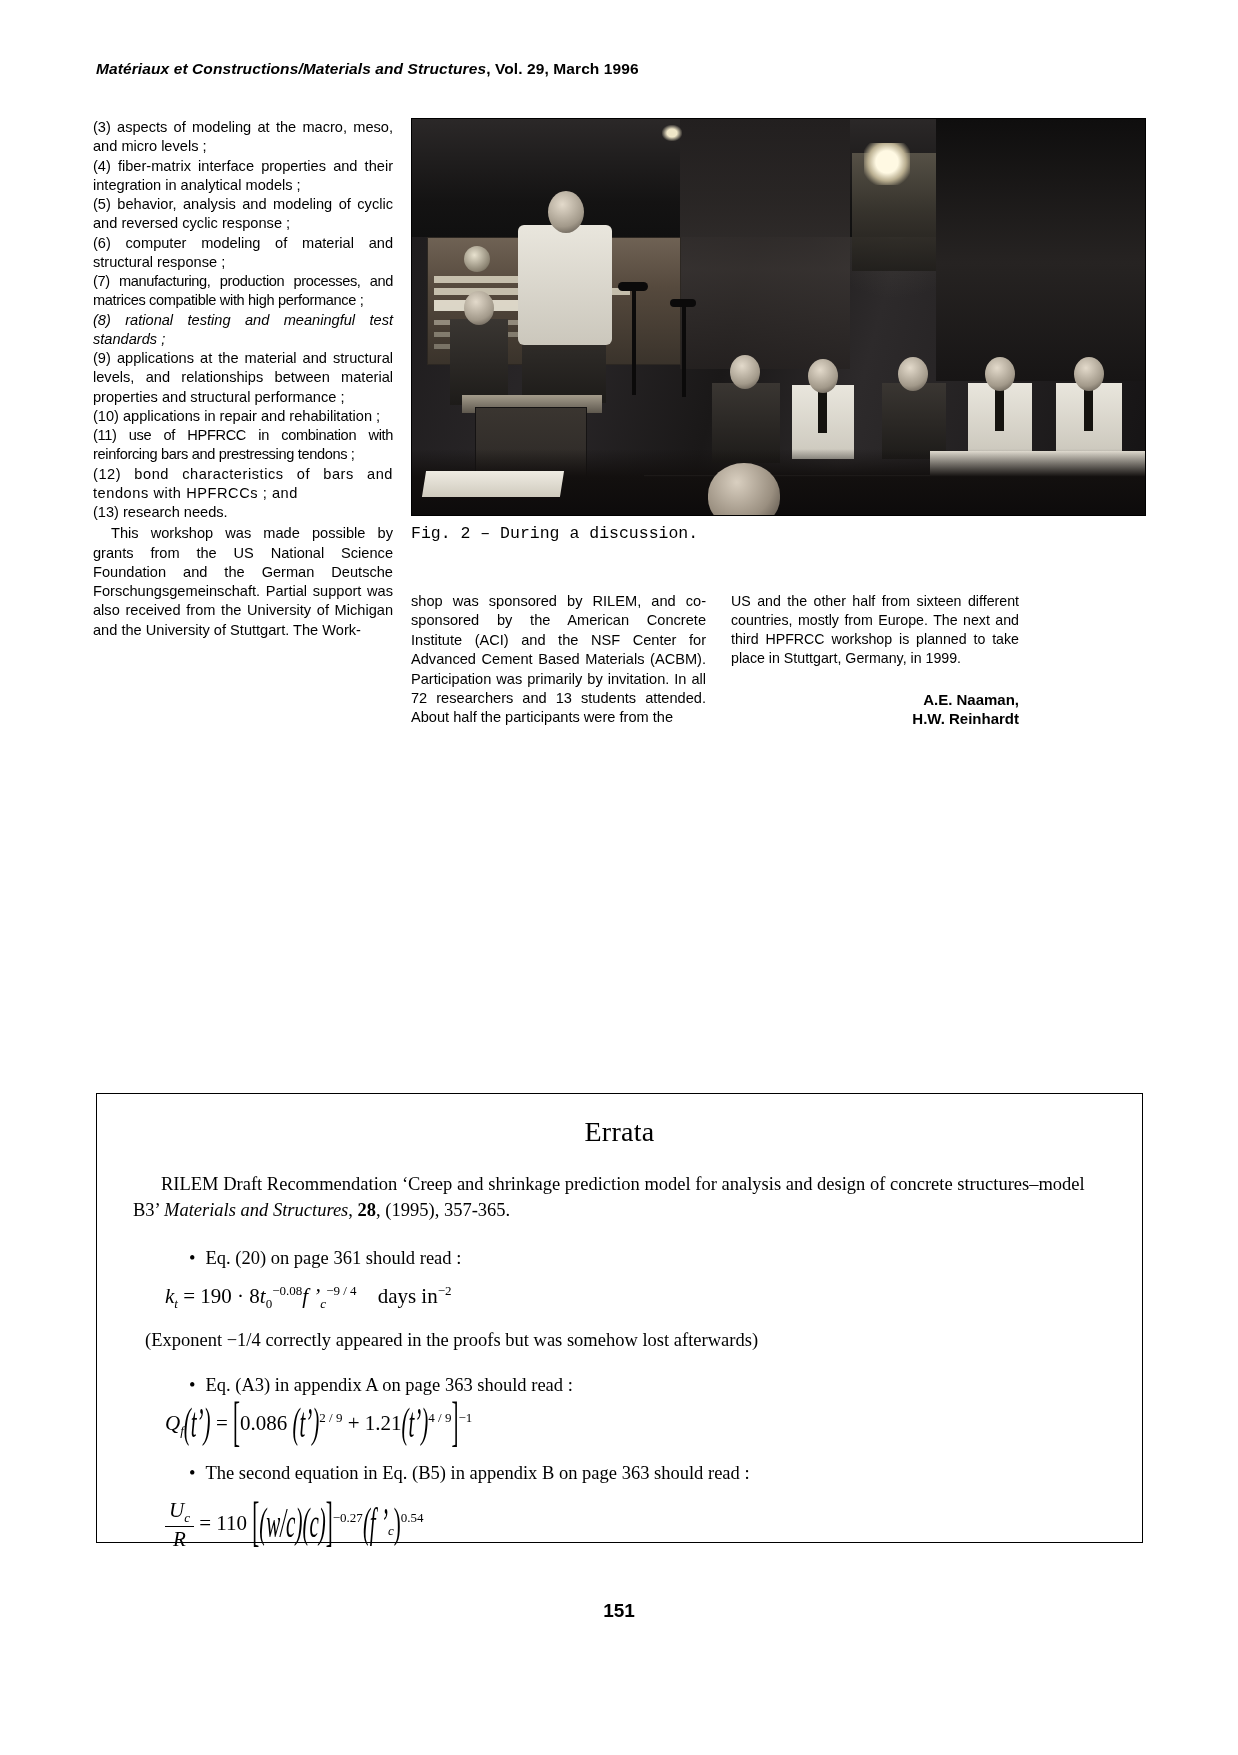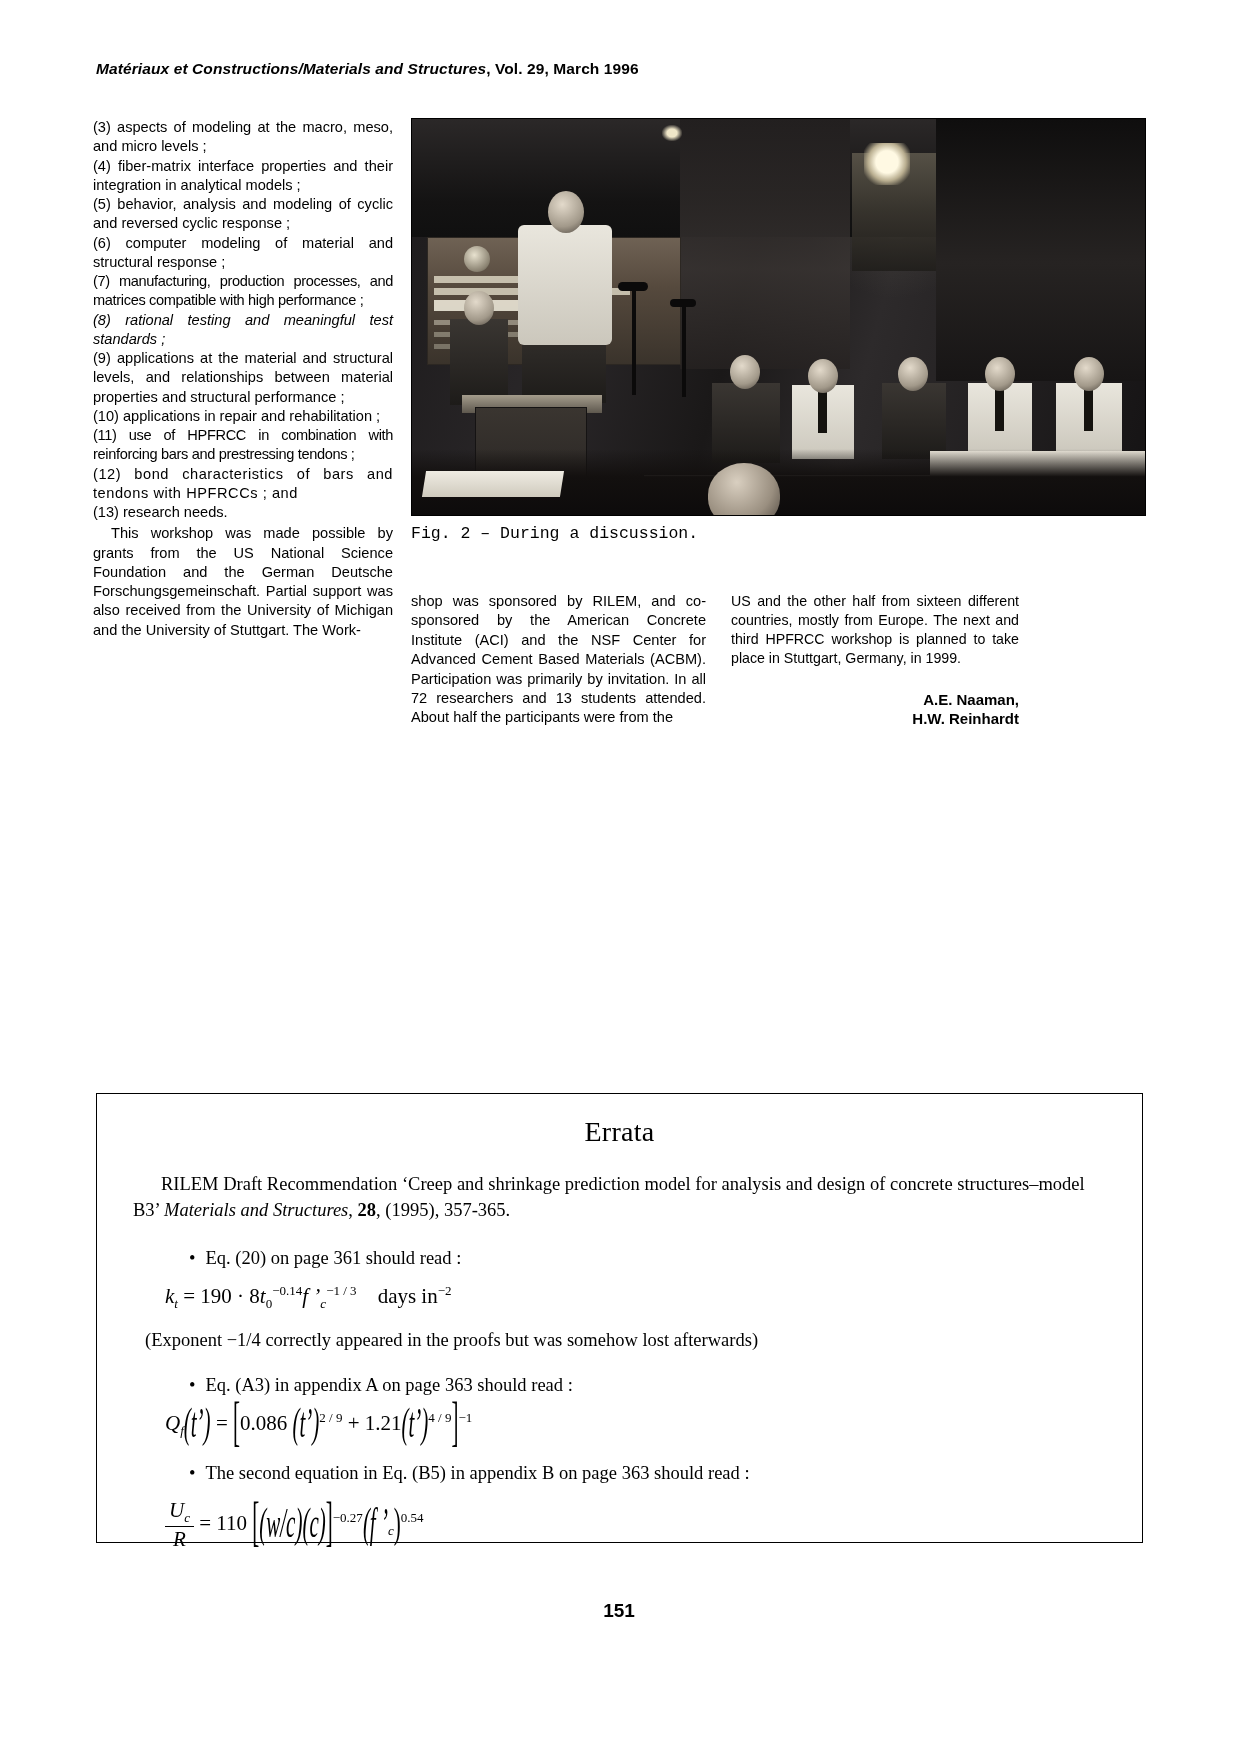--- a/index.html
+++ b/index.html
@@ -420,21 +420,21 @@
   </div>
 
   <div class="errata-box">
     <div class="errata-title">Errata</div>
 
     <div class="errata-intro"><span>RILEM Draft Recommendation ‘Creep and shrinkage prediction model for analysis and design of concrete structures–model B3’ </span><span class="i">Materials and Structures</span><span>, </span><span class="b">28</span><span>, (1995), 357-365.</span></div>
 
     <div class="bullet">Eq. (20) on page 361 should read :</div>
 
     <div class="eq">
-      <span class="var">k</span><sub class="var">t</sub><span> = 190 · 8</span><span class="var">t</span><sub>0</sub><sup>−0.14</sup><span class="var">f ’</span><sub class="var">c</sub><sup>−1 / 3</sup>&nbsp;&nbsp;&nbsp;&nbsp;<span>days in</span><sup>−2</sup>
+      <span class="var">k</span><sub class="var">t</sub><span> = 190 · 8</span><span class="var">t</span><sub>0</sub><sup>−0.08</sup><span class="var">f ’</span><sub class="var">c</sub><sup>−9 / 4</sup>&nbsp;&nbsp;&nbsp;&nbsp;<span>days in</span><sup>−2</sup>
     </div>
 
     <div class="note">(Exponent −1/4 correctly appeared in the proofs but was somehow lost afterwards)</div>
 
     <div class="bullet">Eq. (A3) in appendix A on page 363 should read :</div>
 
     <div class="eq">
       <span class="var">Q</span><sub class="var">f</sub><span class="var brk">(t’)</span><span> = </span><span class="brk2">[</span><span>0.086 </span><span class="var brk">(t’)</span><sup>2 / 9</sup><span> + 1.21</span><span class="var brk">(t’)</span><sup>4 / 9</sup><span class="brk2">]</span><sup>−1</sup>
     </div>
 

